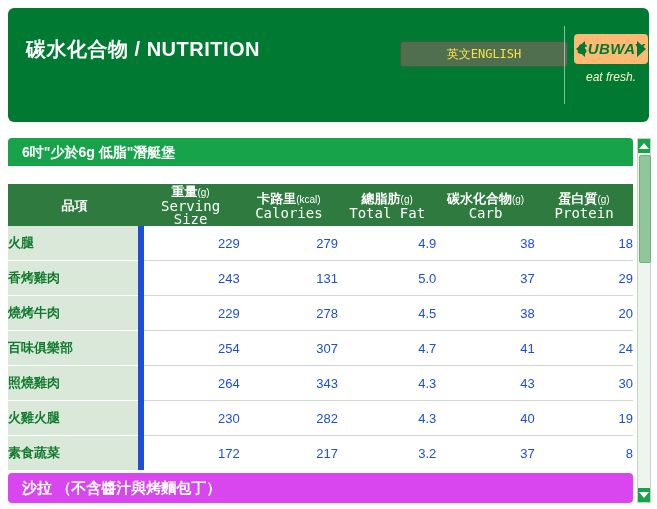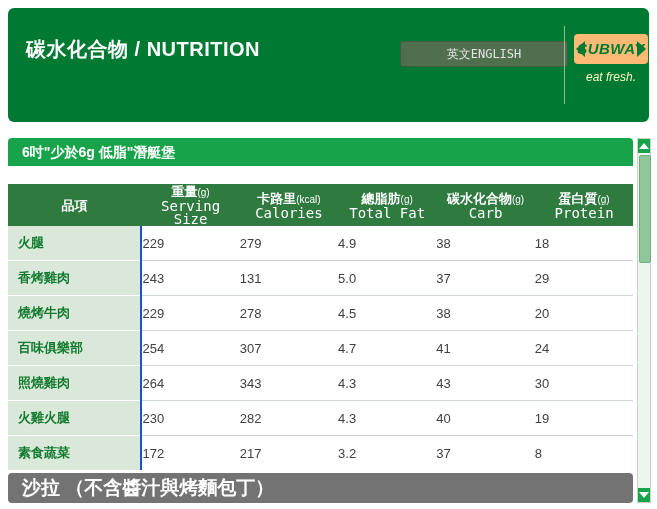--- a/index.html
+++ b/index.html
@@ -43,21 +43,21 @@
   }
   .lang-button {
     position: absolute;
     left: 392px;
     top: 33px;
     width: 166px;
     height: 24px;
     background: #4f6f4f;
     border: 1px solid #3f5d3f;
     border-radius: 3px;
-    color: #e5e5e5;
+    color: #fde047;
     font-family: "DejaVu Sans Mono", monospace;
     font-size: 12px;
     text-align: center;
     line-height: 24px;
     cursor: pointer;
   }
   .header-divider {
     position: absolute;
     left: 556px;
     top: 18px;
@@ -124,22 +124,22 @@
     padding-left: 14px;
     box-sizing: border-box;
     white-space: nowrap;
   }
   #section-bar-1 { top: 138px; }
   #section-bar-2 {
     top: 473px;
     height: 30px;
     line-height: 30px;
     border-radius: 4px;
-    background: #737373;
-    font-size: 19px;
+    background: #d946ef;
+    font-size: 15px;
   }
 
   
   .table-wrap {
     position: absolute;
     left: 8px;
     top: 166px;
     width: 625px;
     height: 296px;
     overflow: hidden;
@@ -178,32 +178,31 @@
   .th-unit {
     font-size: 10px;
     font-weight: normal;
   }
   col.c-item { width: 133px; }
   col.c-num  { width: 98px; }
 
   tbody tr td {
     height: 34px;
     font-size: 13px;
-    color: #404040;
-    text-align: left;
+    color: #1d4ed8;
+    text-align: right;
     border-bottom: 1px solid #cfd8cf;
   }
   tbody tr td.item {
     background: #d9e8d9;
     color: #127a2e;
     font-weight: bold;
     text-align: left;
-    padding-left: 10px;
     border-bottom: 1px solid #ffffff;
-    border-right: 2px solid #1d4ed8;
+    border-right: 6px solid #1d4ed8;
   }
   tbody tr td.num {
     background: #ffffff;
     font-family: "Liberation Sans", sans-serif;
   }
   tbody tr:last-child td { border-bottom: none; }
 
   
   .scrollbar {
     position: absolute;

